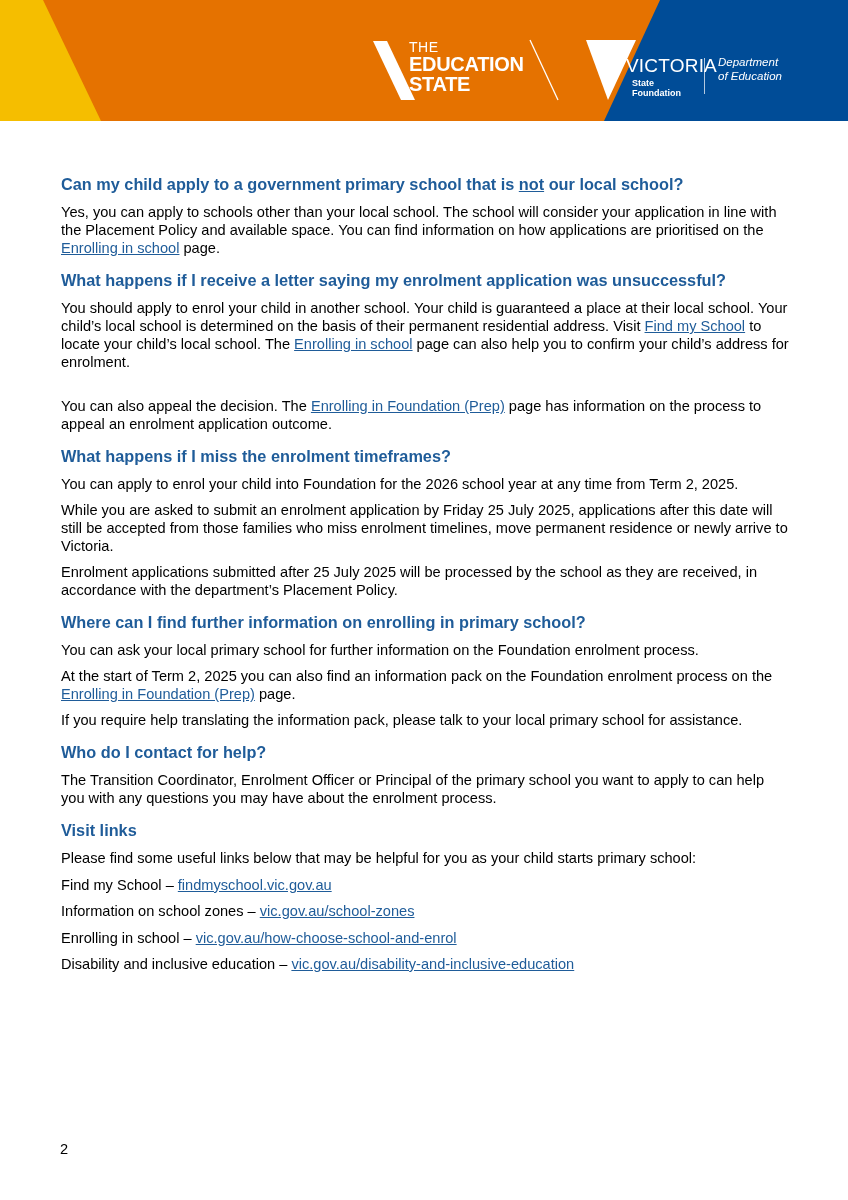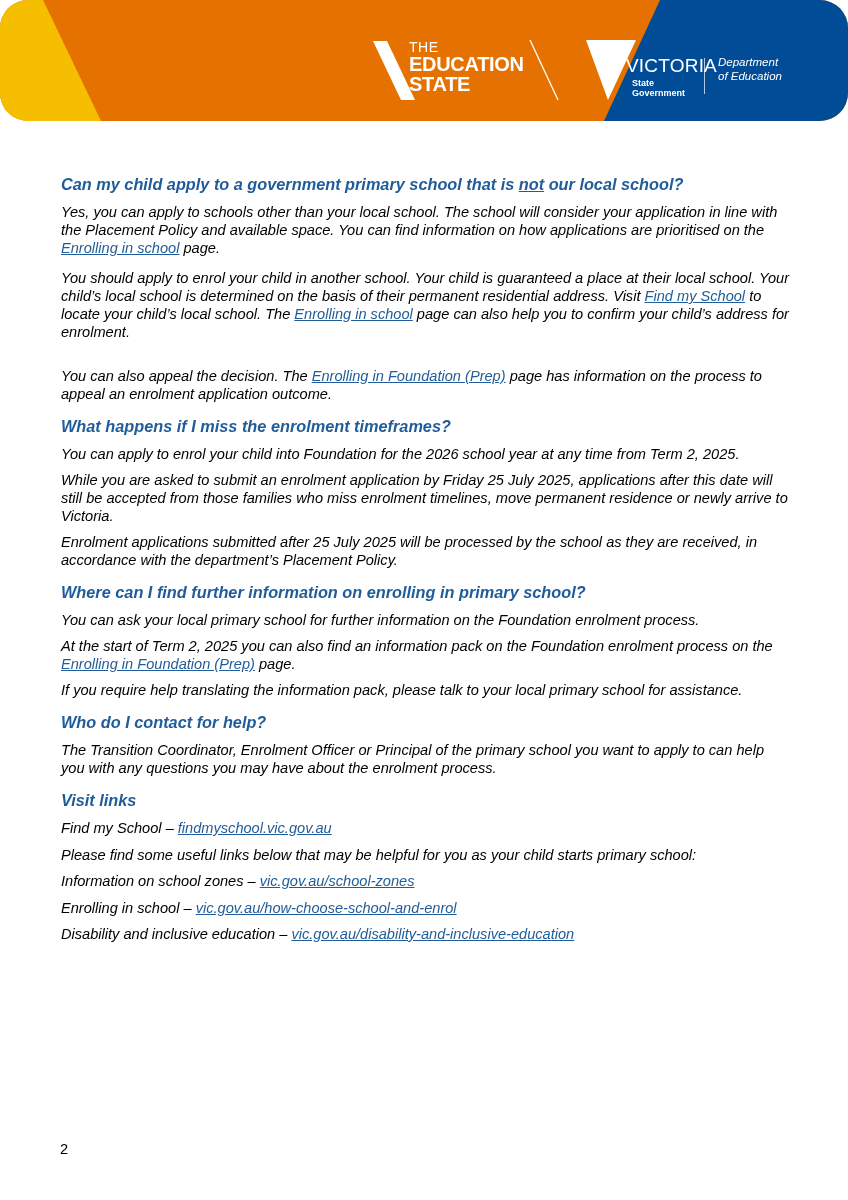--- a/index.html
+++ b/index.html
@@ -1,37 +1,37 @@
 <!DOCTYPE html>
 <html><head>
 <meta charset="utf-8">
 <style>
   html, body { margin: 0; padding: 0; }
   body {
     width: 848px; height: 1200px; background: #ffffff; position: relative; overflow: hidden;
     font-family: "Liberation Sans", sans-serif; color: #000000;
   }
-  .banner { position: absolute; left: 0; top: 0; width: 848px; height: 121px; overflow: hidden; border-radius: 28px; }
+  .banner { position: absolute; left: 0; top: 0; width: 848px; height: 121px; overflow: hidden; }
   .banner svg.bg { position: absolute; left: 0; top: 0; }
   .edu-logo { position: absolute; left: 373px; top: 38px; width: 190px; height: 64px; }
   .edu-text { position: absolute; left: 36px; top: 2px; color: #fff; font-weight: bold; line-height: 1; }
   .edu-text .the { font-size: 14px; font-weight: normal; letter-spacing: 0.5px; display:block; }
   .edu-text .big { font-size: 20px; display:block; letter-spacing: -0.3px; }
   .vic-logo { position: absolute; left: 586px; top: 40px; width: 120px; height: 62px; }
   .vic-word { position: absolute; left: 40px; top: 15px; color: #fff; font-weight: normal; font-size: 19px; letter-spacing: 0.2px; }
   .vic-sub { position: absolute; left: 46px; top: 38px; color: #fff; font-weight: bold; font-size: 9px; line-height: 10px; }
   .vic-div { position: absolute; left: 704px; top: 58px; width: 1px; height: 36px; background: rgba(255,255,255,0.7); }
   .dept { position: absolute; left: 718px; top: 55px; color: #fff; font-size: 11.5px; line-height: 14px; font-style: italic; }
 
   .content { position: absolute; left: 61px; top: 173px; width: 730px; }
   h2 { color: #1f5c99; font-size: 16.3px; font-weight: bold; margin: 0 0 8px 0; line-height: 22px; }
   h2 u { text-decoration: underline; }
   p { font-size: 14.6px; line-height: 18px; margin: 8px 0 8px 0; }
   a.lnk { color: #1f5c99; text-decoration: underline; }
-  .sec { margin-bottom: 12px; font-style: italic; }
+  .sec { margin-bottom: 12px; }
   .gap { height: 10px; }
   .links p { margin-bottom: 8.5px; }
   .page-num { position: absolute; left: 60px; top: 1141px; font-size: 14.6px; }
 </style>
 </head>
 <body>
 
 <div class="banner">
   <svg class="bg" width="848" height="121">
     <rect x="0" y="0" width="848" height="121" fill="#e57200"></rect>
@@ -51,38 +51,39 @@
     </div>
   </div>
 
   <div class="vic-logo">
     <svg width="60" height="62" style="position:absolute;left:0;top:0">
       <polygon points="0,0 50,0 22,60" fill="#ffffff"></polygon>
     </svg>
     <div class="vic-word">VICTORIA</div>
     <div class="vic-sub">
       <div>State</div>
-      <div>Government</div>
+      <div>Foundation</div>
     </div>
   </div>
   <div class="vic-div"></div>
   <div class="dept">
     <div>Department</div>
     <div>of Education</div>
   </div>
 </div>
 
 <div class="content">
 
   <div class="sec">
     <h2><span>Can my child apply to a government primary school that is </span><u>not</u><span> our local school?</span></h2>
     <p><span>Yes, you can apply to schools other than your local school. The school will consider your application in line with the Placement Policy and available space. You can find information on how applications are prioritised on the </span><a class="lnk">Enrolling in school</a><span> page.</span></p>
   </div>
 
   <div class="sec">
+    <h2>What happens if I receive a letter saying my enrolment application was unsuccessful?</h2>
     <p><span>You should apply to enrol your child in another school. Your child is guaranteed a place at their local school. Your child’s local school is determined on the basis of their permanent residential address. Visit </span><a class="lnk">Find my School</a><span> to locate your child’s local school. The </span><a class="lnk">Enrolling in school</a><span> page can also help you to confirm your child’s address for enrolment.</span></p>
     <div class="gap"></div>
     <p><span>You can also appeal the decision. The </span><a class="lnk">Enrolling in Foundation (Prep)</a><span> page has information on the process to appeal an enrolment application outcome.</span></p>
   </div>
 
   <div class="sec">
     <h2>What happens if I miss the enrolment timeframes?</h2>
     <p>You can apply to enrol your child into Foundation for the 2026 school year at any time from Term 2, 2025.</p>
     <p>While you are asked to submit an enrolment application by Friday 25 July 2025, applications after this date will still be accepted from those families who miss enrolment timelines, move permanent residence or newly arrive to Victoria.</p>
     <p>Enrolment applications submitted after 25 July 2025 will be processed by the school as they are received, in accordance with the department’s Placement Policy.</p>
@@ -95,21 +96,21 @@
     <p>If you require help translating the information pack, please talk to your local primary school for assistance.</p>
   </div>
 
   <div class="sec">
     <h2>Who do I contact for help?</h2>
     <p>The Transition Coordinator, Enrolment Officer or Principal of the primary school you want to apply to can help you with any questions you may have about the enrolment process.</p>
   </div>
 
   <div class="sec links">
     <h2>Visit links</h2>
+    <p>Please find some useful links below that may be helpful for you as your child starts primary school:</p>
     <p><span>Find my School – </span><a class="lnk">findmyschool.vic.gov.au</a></p>
-    <p>Please find some useful links below that may be helpful for you as your child starts primary school:</p>
     <p><span>Information on school zones – </span><a class="lnk">vic.gov.au/school-zones</a></p>
     <p><span>Enrolling in school – </span><a class="lnk">vic.gov.au/how-choose-school-and-enrol</a></p>
     <p><span>Disability and inclusive education – </span><a class="lnk">vic.gov.au/disability-and-inclusive-education</a></p>
   </div>
 </div>
 
 <div class="page-num">2</div>
 
 </body></html>

